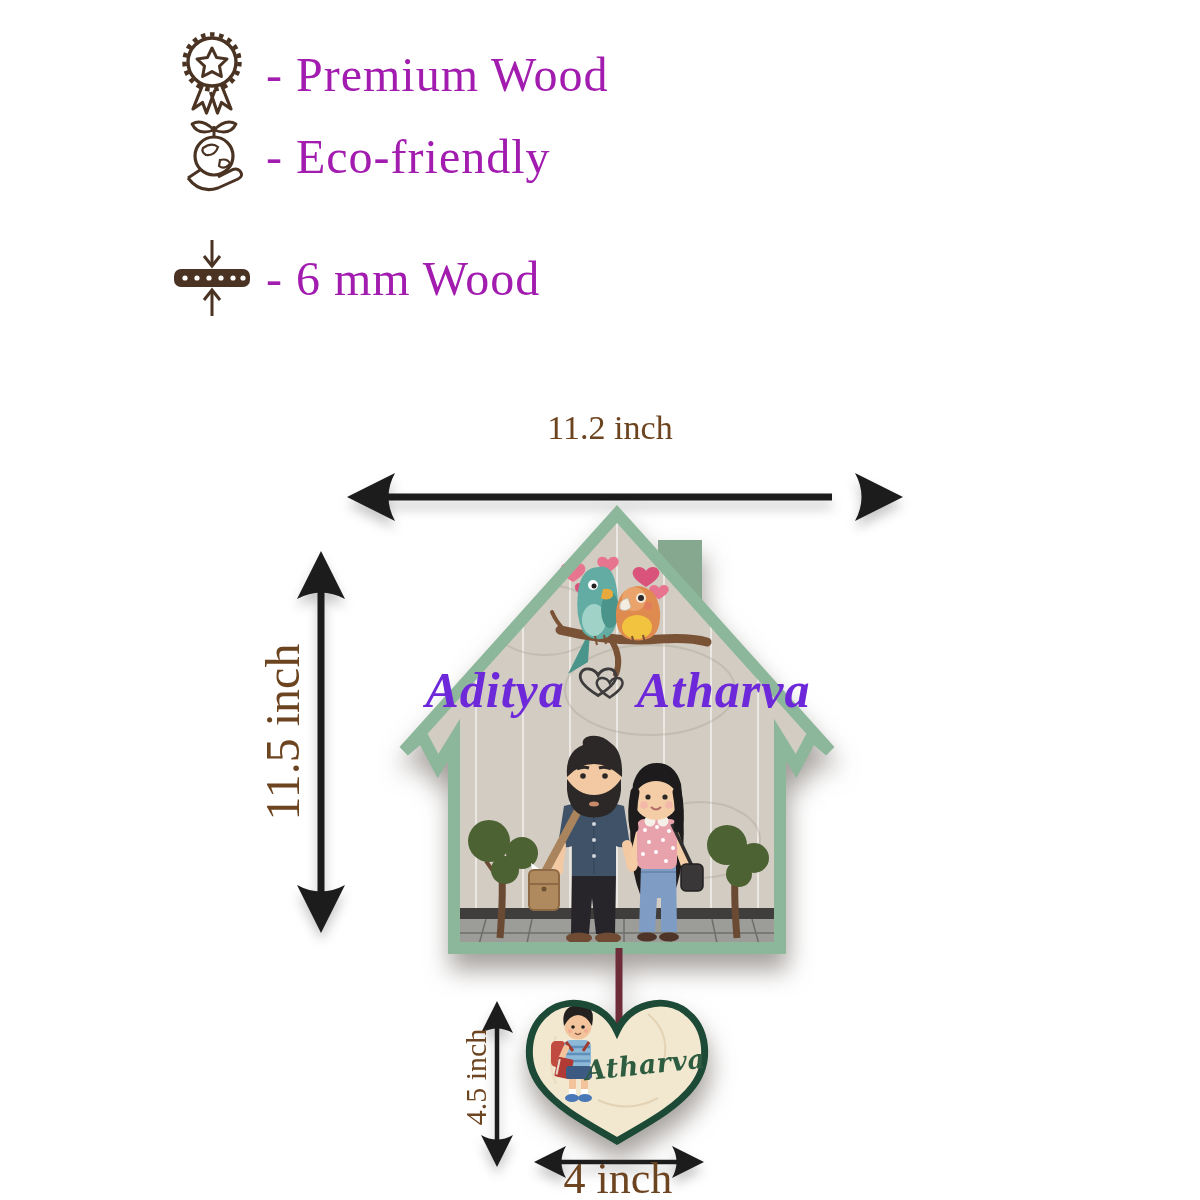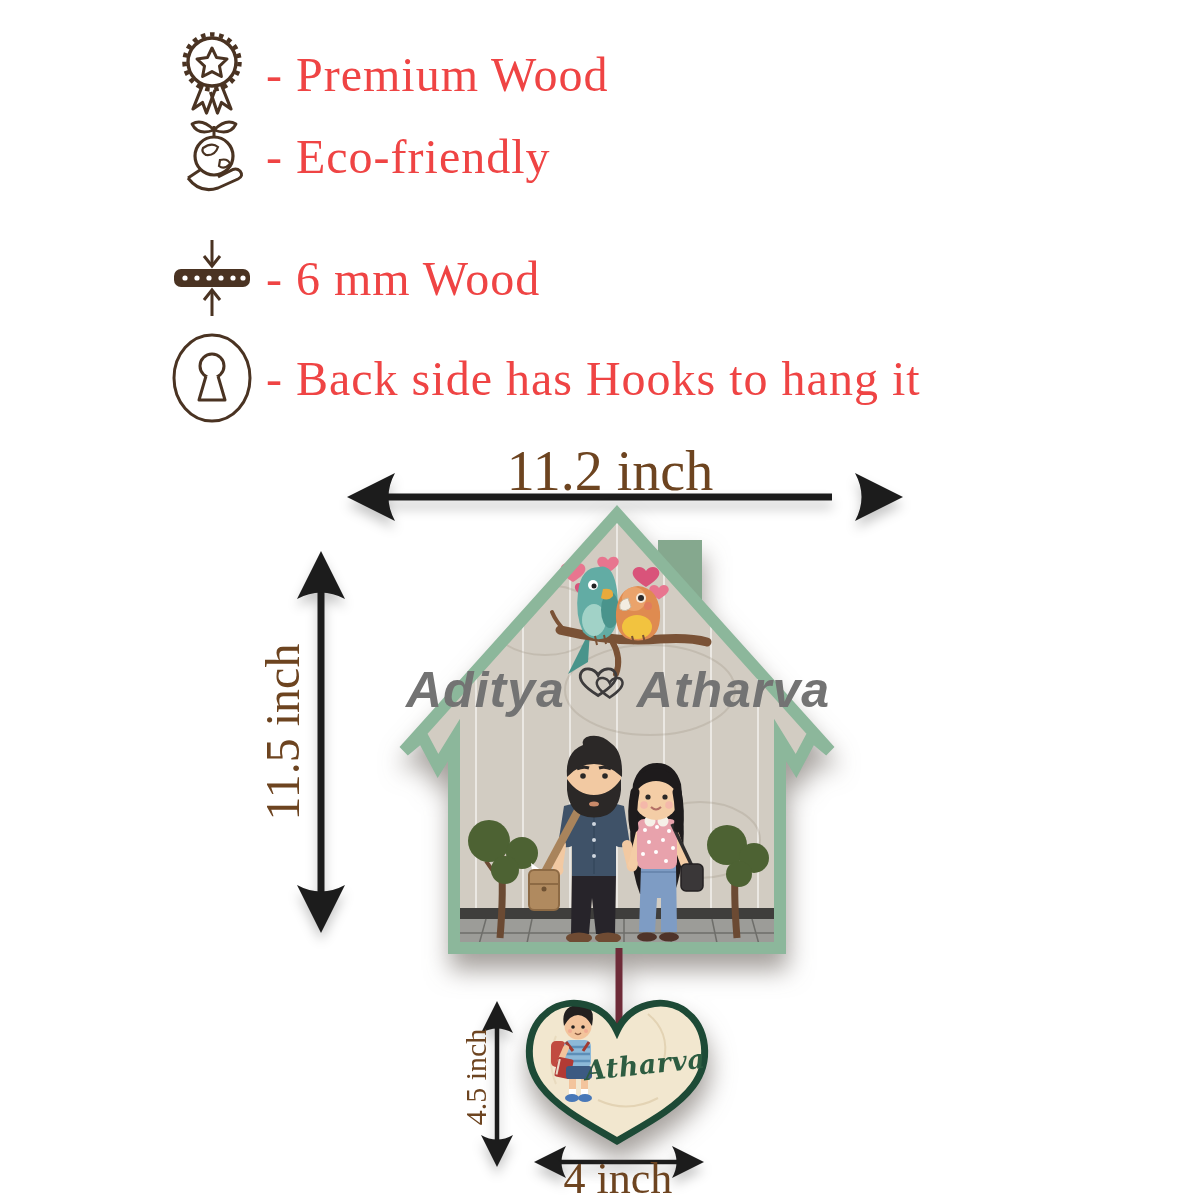--- a/index.html
+++ b/index.html
@@ -4,38 +4,38 @@
 <style>
   html,body{margin:0;padding:0;background:#ffffff;}
   .canvas{
     position:relative;width:1200px;height:1200px;background:#ffffff;overflow:hidden;
     font-family:"Liberation Serif", serif;
   }
   
   .feature-row{position:absolute;left:166px;display:flex;align-items:center;}
   .feature-icon{width:92px;display:flex;justify-content:center;align-items:center;flex:0 0 92px;}
   .feature-label{
-    font-size:48px;color:#ef4444;letter-spacing:1px;margin-left:8px;white-space:nowrap;
+    font-size:48px;color:#a21caf;letter-spacing:1px;margin-left:8px;white-space:nowrap;
   }
   .row1{top:28px;height:92px;}
   .row2{top:112px;height:88px;}
   .row3{top:234px;height:88px;justify-content:space-between;}
   .row4{top:330px;height:96px;}
   
   .dim-label{position:absolute;color:#6d4420;text-align:center;line-height:1.05;}
-  .dim-width{left:440px;top:442px;width:340px;font-size:56px;}
+  .dim-width{left:440px;top:410px;width:340px;font-size:34px;}
   .dim-height{left:136px;top:704px;width:300px;height:56px;font-size:48px;transform:rotate(-90deg);}
   .dim-pendant-h{left:392px;top:1060px;width:170px;height:34px;font-size:30px;transform:rotate(-90deg);}
   .dim-pendant-w{left:518px;top:1156px;width:200px;font-size:44px;}
   
   .names{
     position:absolute;left:440px;top:652px;width:356px;height:76px;
     display:flex;justify-content:center;align-items:center;gap:10px;
-    font-family:Liberation Sans, sans-serif;font-style:italic;font-weight:bold;
-    font-size:50px;color:#737373;letter-spacing:1px;
+    font-family:Liberation Serif, serif;font-style:italic;font-weight:bold;
+    font-size:50px;color:#6d28d9;letter-spacing:1px;
   }
   .child-name{
     position:absolute;left:590px;top:1043px;width:110px;height:42px;
     display:flex;justify-content:center;align-items:center;
     font-family:"DejaVu Serif", serif;font-style:italic;font-weight:bold;
     font-size:27px;color:#2d5c41;transform:rotate(-6deg);letter-spacing:0.5px;
   }
   .scene{position:absolute;left:0;top:0;}
   .plaque-shadow{filter:drop-shadow(2px 16px 12px rgba(75,65,58,0.5));}
   .arrow-shadow{filter:drop-shadow(0 8px 6px rgba(0,0,0,0.22));}
@@ -86,30 +86,20 @@
           <circle cx="71" cy="40" r="2.6" fill="#fff"></circle>
         <path d="M40 2 L40 26" stroke="#4a3322" stroke-width="3" fill="none"></path>
         <path d="M32 18 L40 28 L48 18" stroke="#4a3322" stroke-width="3" fill="none"></path>
         <path d="M40 78 L40 54" stroke="#4a3322" stroke-width="3" fill="none"></path>
         <path d="M32 62 L40 52 L48 62" stroke="#4a3322" stroke-width="3" fill="none"></path>
       </svg>
     </span>
     <span class="feature-label">- 6 mm Wood</span>
   </div>
 
-  <div class="feature-row row4">
-    <span class="feature-icon">
-      <svg width="82" height="92" viewBox="0 0 82 92" fill="none" stroke="#4a3322">
-        <ellipse cx="41" cy="46" rx="38" ry="43" stroke-width="3"></ellipse>
-        <circle cx="41" cy="34" r="12" stroke-width="3"></circle>
-        <path d="M35 44 L28 68 L54 68 L47 44" stroke-width="3" fill="#ffffff" stroke-linejoin="round"></path>
-      </svg>
-    </span>
-    <span class="feature-label">- Back side has Hooks to hang it</span>
-  </div>
 
   <svg class="scene" width="1200" height="1200" viewBox="0 0 1200 1200">
 
     <defs>
       <clipPath id="houseClip">
         <path d="M617 514 L830 751 L812 736 L796 766 L780 740 L780 948 L454 948 L454 740 L438 766 L422 736 L404 751 Z"></path>
       </clipPath>
       <clipPath id="heartClip">
         <path d="M617 1031 C604 1003 570 996 549 1011 C526 1028 523 1062 541 1086 C559 1110 594 1127 617 1141 C640 1127 675 1110 693 1086 C711 1062 708 1028 685 1011 C664 996 630 1003 617 1031 Z"></path>
       </clipPath>

